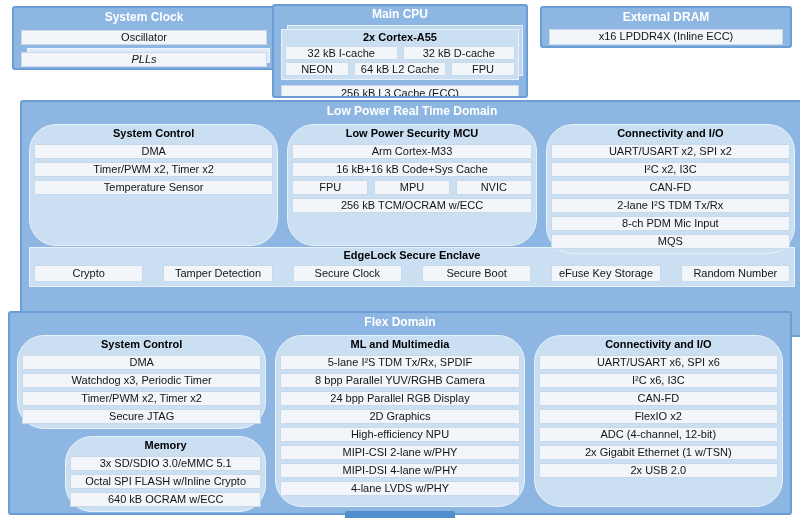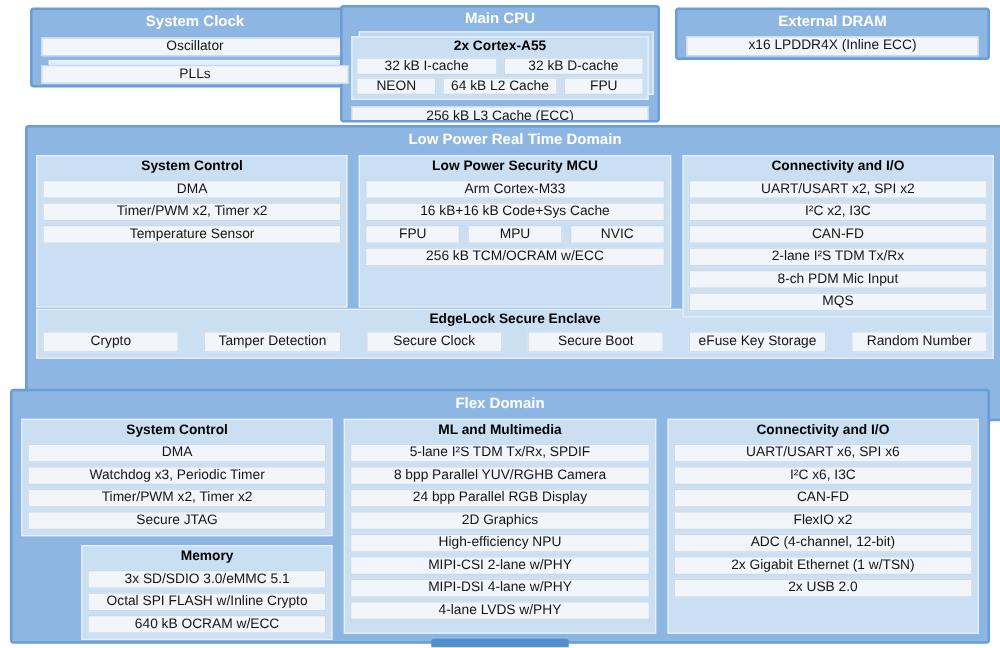--- a/index.html
+++ b/index.html
@@ -44,29 +44,29 @@
     background: #f2f6fb;
     border: 1px solid #c9d9ea;
     text-align: center;
     font-size: 11px; color: #141414;
     height: 15px; line-height: 13px;
     margin-top: 3px;
     white-space: nowrap; overflow: hidden;
   }
 
   
-  .stackwrap { position: relative; margin-top: 7px; }
+  .stackwrap { position: relative; margin-top: 7px; font-style: italic; }
   .stackwrap .back {
     position: absolute; top: -4px; left: 6px; right: -3px; bottom: 4px;
     background: #dfecf8; border: 1px solid #eef5fb;
   }
   .stackwrap .front { position: relative; z-index: 1; margin-top: 0; }
 
   
-  #system-clock { left: 24px; top: 6px; width: 264px; height: 64px; }
+  #system-clock { left: 12px; top: 6px; width: 264px; height: 64px; }
   #main-cpu     { left: 272px; top: 4px; width: 256px; height: 94px; }
   #external-dram{ left: 540px; top: 6px; width: 252px; height: 42px; }
   #lp-domain    { left: 20px; top: 100px; width: 784px; height: 237px; }
   #flex-domain  { left: 8px; top: 311px; width: 784px; height: 204px; }
 
   #main-cpu .block-title { height: 17px; line-height: 17px; }
   .cpuwrap { position: relative; margin-top: 6px; }
   .cpuwrap .back {
     position: absolute; top: -4px; left: 6px; right: -4px; bottom: 4px;
     background: #c0d8ee; border: 1px solid #e8f1fa;
@@ -78,21 +78,21 @@
   .cellrow .wide { flex: 1.45; }
   .l3row { margin-top: 5px; height: 16px; line-height: 14px; }
 
   #external-dram .row { height: 16px; margin-top: 2px; }
 
   
   .cols { display: flex; gap: 9px; }
   #lp-domain .cols { height: 122px; margin-top: 3px; }
   #flex-domain .cols { height: 172px; margin-top: 3px; }
   .col { flex: 1; display: flex; flex-direction: column; min-width: 0; }
-  .col > .panel { flex: 1; }
+  .col > .panel { flex: 1; border-radius: 27px; }
   .col > .panel.fixed { flex: 0 0 auto; }
   .col > .panel + .panel { margin-top: 7px; margin-left: 48px; }
 
   .enclave { margin-top: 1px; background: #cbdff2; border: 1px solid #e8f1fa; padding: 0 4px 4px; }
   .enclave-title { font-size: 11px; font-weight: bold; color: #000; text-align: center; height: 15px; line-height: 15px; }
   .cells { display: flex; gap: 20px; margin-top: 2px; }
   .cells .row { flex: 1; margin-top: 0; height: 17px; line-height: 15px; }
 
   .trio { display: flex; gap: 6px; margin-top: 3px; }
   .trio .row { flex: 1; margin-top: 0; }

